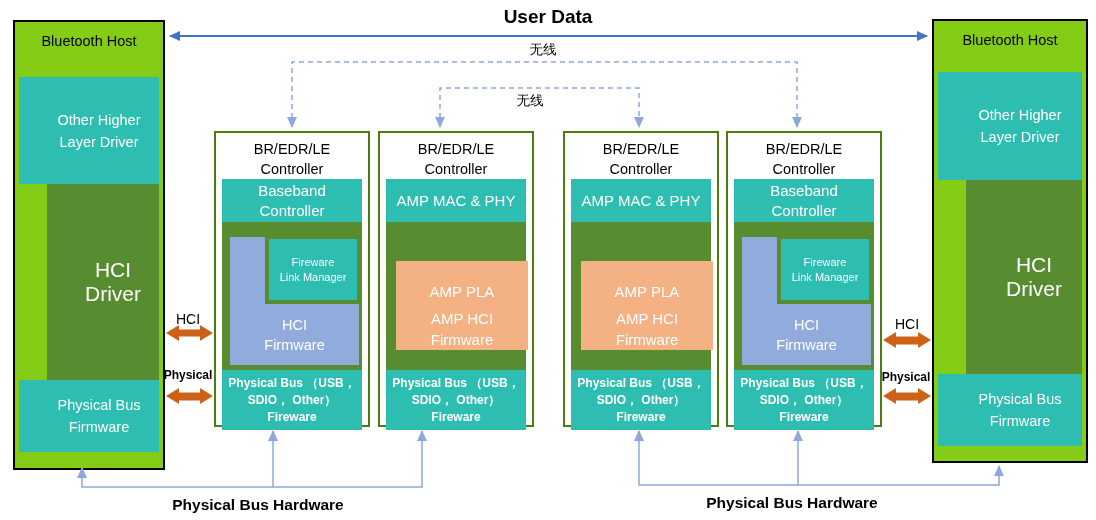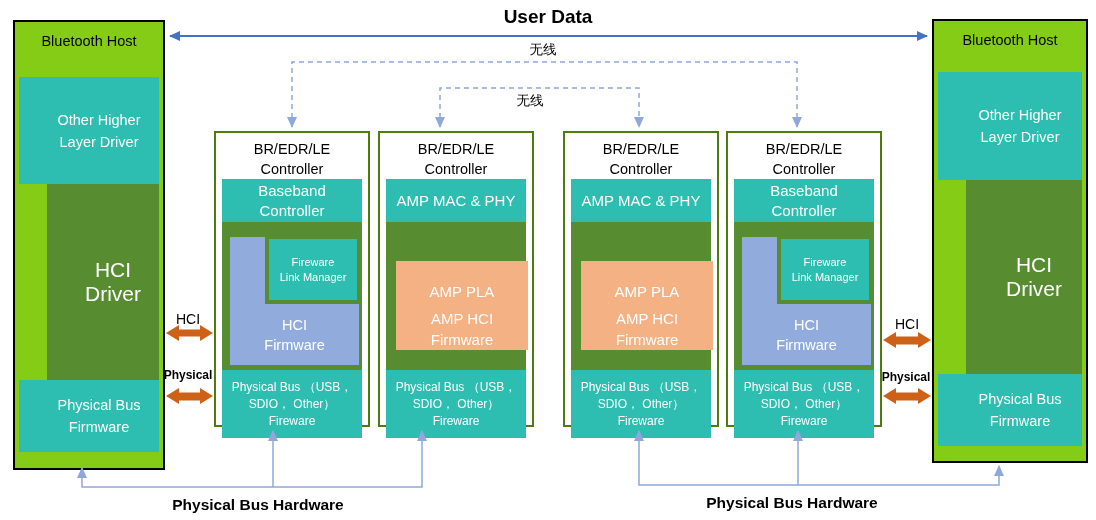--- a/index.html
+++ b/index.html
@@ -34,21 +34,21 @@
            display:flex; flex-direction:column; align-items:center; justify-content:center;
            color:#fff; font-size:14.5px; line-height:20px; text-align:center; }
   .flm   { position:absolute; left:47px; top:17px; width:88px; height:61px; background:#2DBEB1;
            display:flex; flex-direction:column; align-items:center; justify-content:center;
            color:#fff; font-size:11px; line-height:15px; text-align:center; }
   .ob    { position:absolute; left:10px; width:132px; background:#F4B183;
            display:flex; flex-direction:column; align-items:center; justify-content:center;
            color:#fff; font-size:15px; line-height:21px; text-align:center; }
   .ob1 { top:17px; height:60px;margin-top:22px; }
   .ob2 { top:85px; height:43px; }
-  .c-bus { top:237px; height:68px; font-size:12px; line-height:17px; font-weight:normal; }
+  .c-bus { top:237px; height:60px; font-size:12px; line-height:17px; font-weight:bold; }
 
   
   .lbl { position:absolute; color:#000; z-index:2; text-align:center; }
   .lbl-userdata { left:398px; top:6px;  width:300px; font-size:19px; font-weight:bold; }
   .lbl-wx1 { left:493px; top:41px; width:100px; font-size:13.5px; }
   .lbl-wx2 { left:480px; top:92px; width:100px; font-size:13.5px; }
   .lbl-hci-l { left:163px; top:311px; width:50px; font-size:14px; }
   .lbl-phy-l { left:160px; top:368px; width:56px; font-size:12px; font-weight:bold; }
   .lbl-hci-r { left:882px; top:316px; width:50px; font-size:14px; }
   .lbl-phy-r { left:879px; top:370px; width:54px; font-size:12px; font-weight:bold; }

